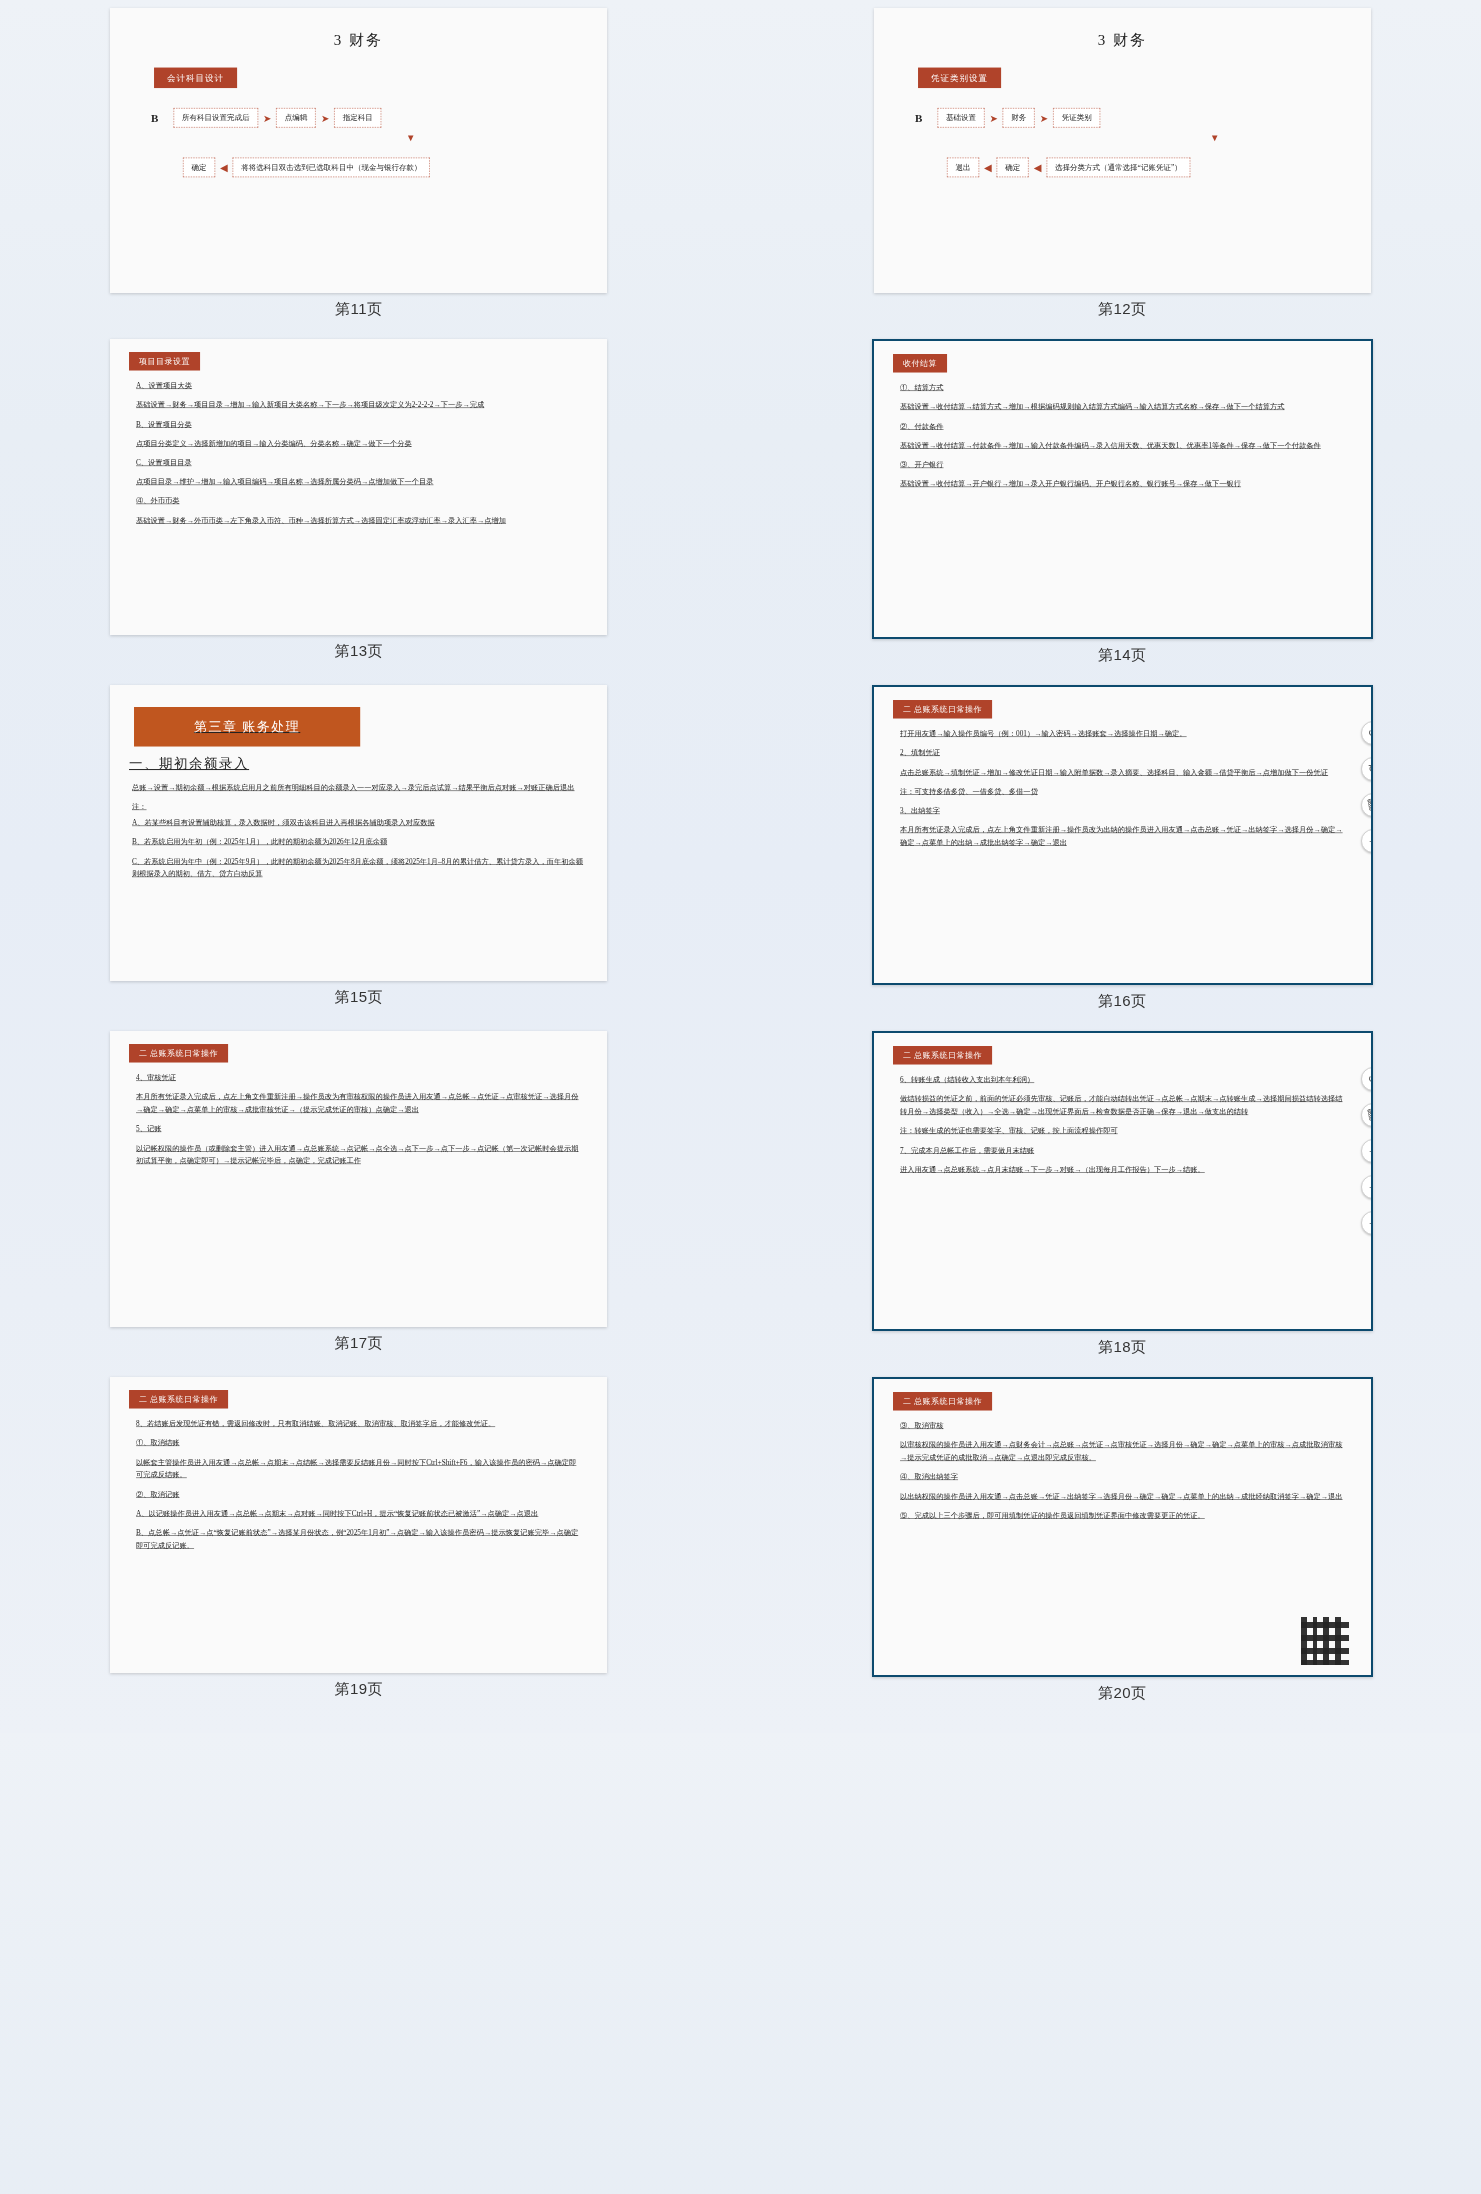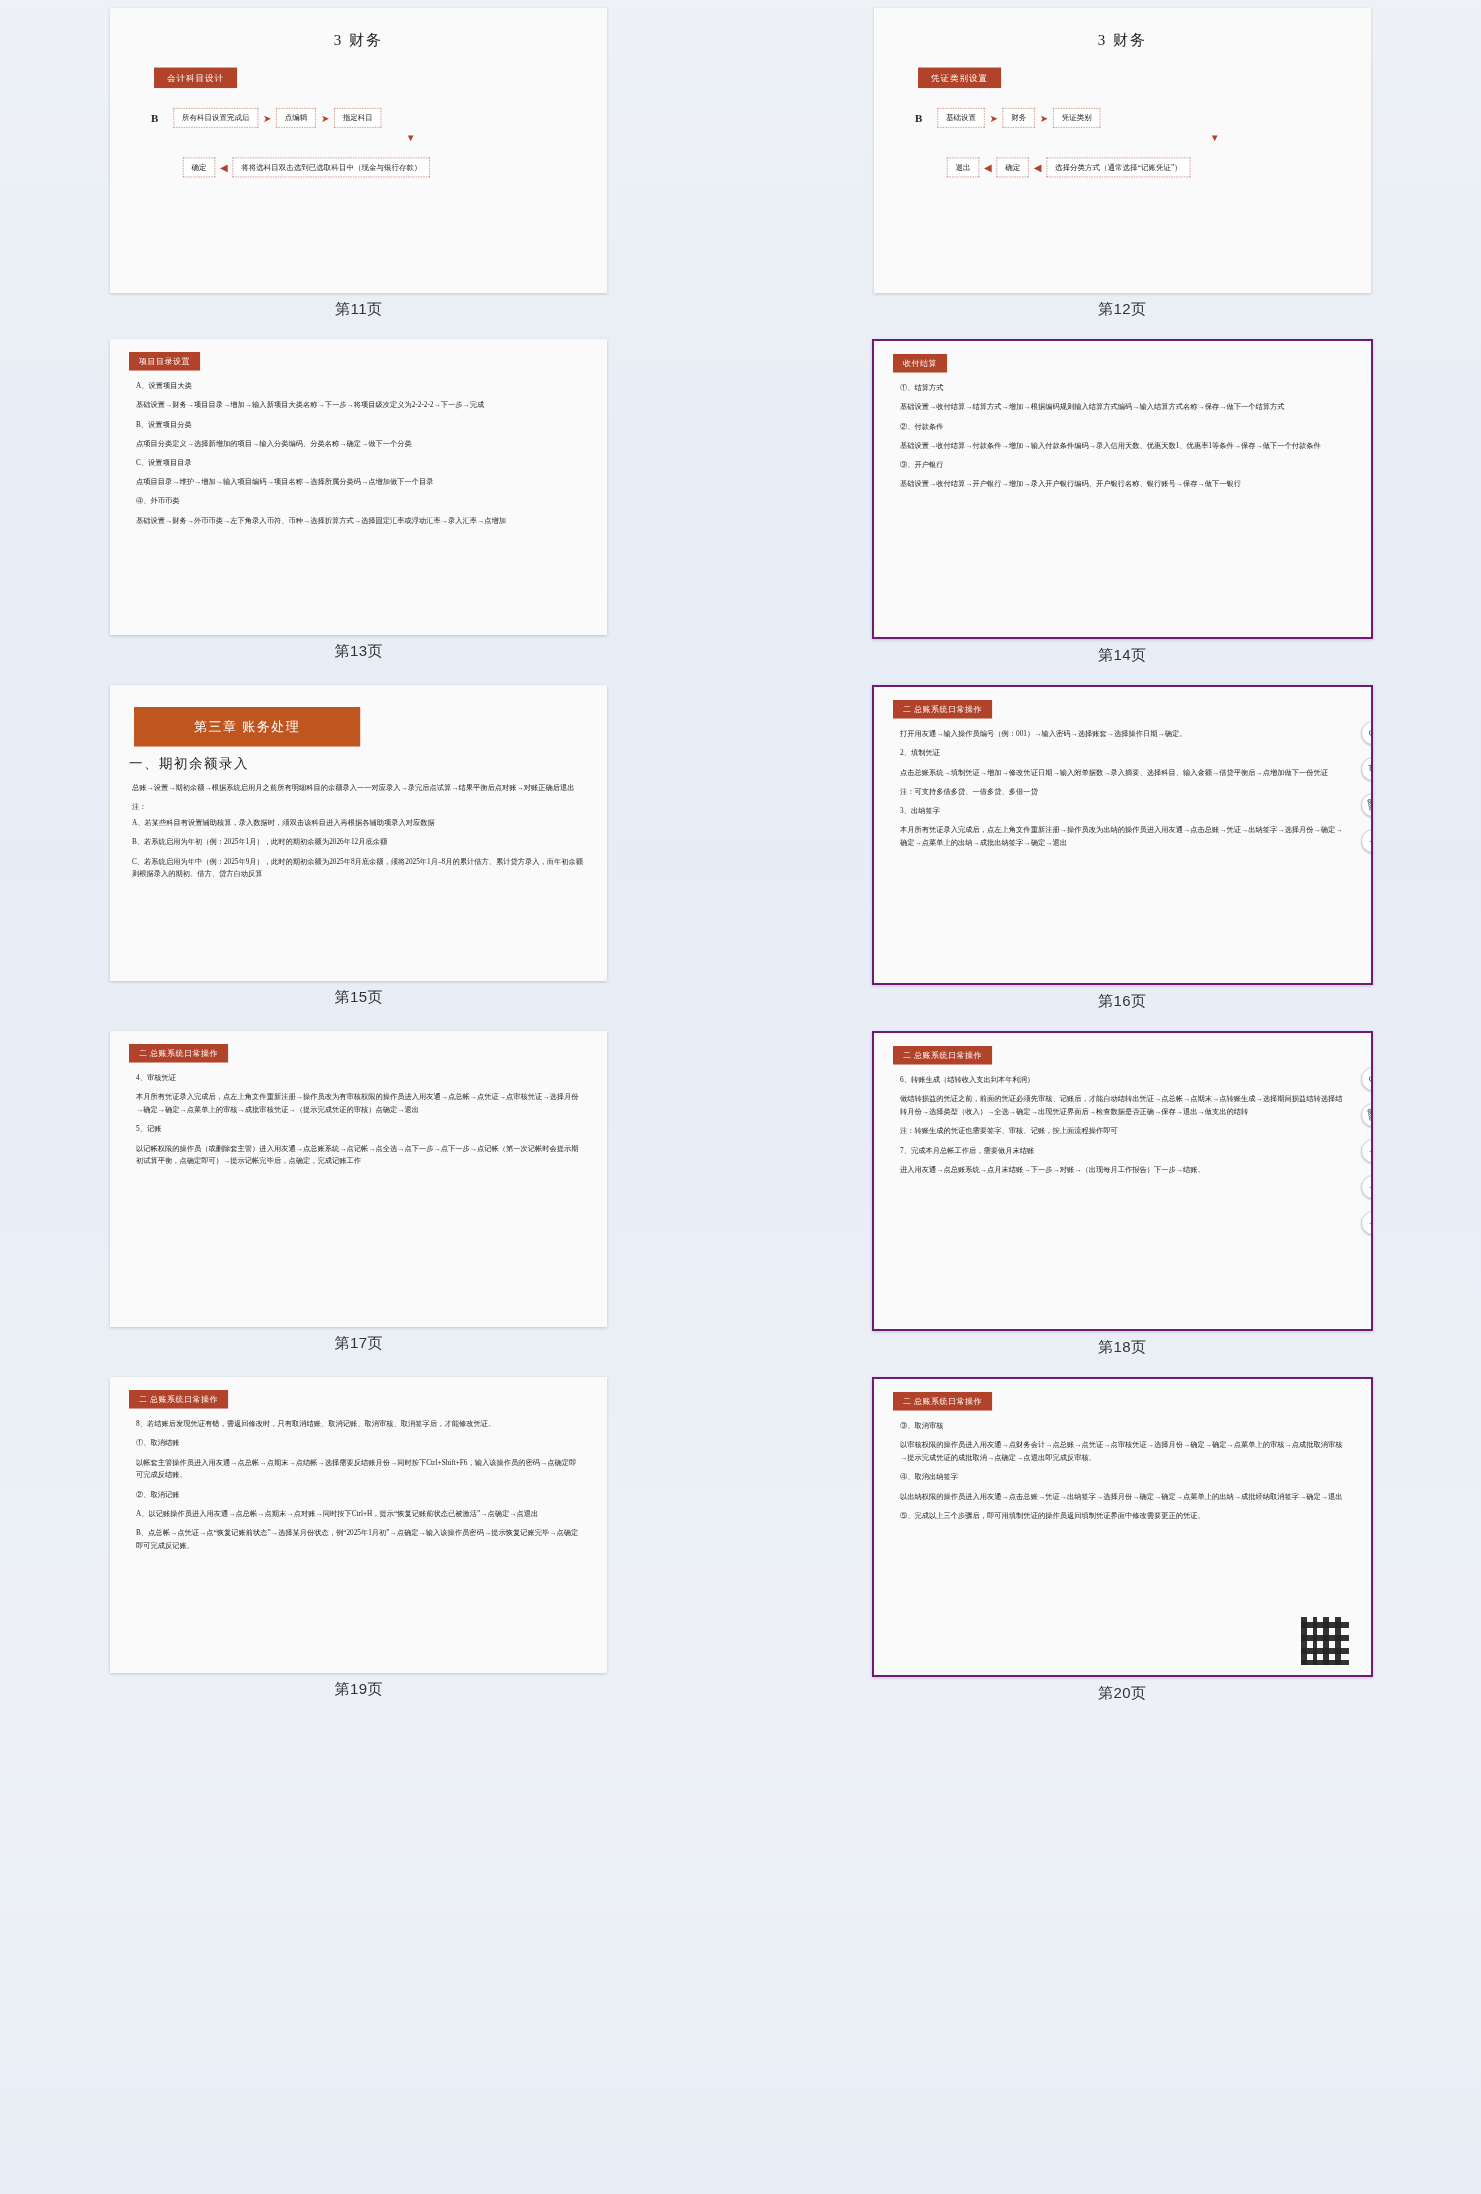--- a/index.html
+++ b/index.html
@@ -26,32 +26,32 @@
   }
   
   .slide-outer{
     width:497px;
     height:285px;
     overflow:hidden;
     position:relative;
     box-shadow:0 1px 3px rgba(0,0,0,.18);
     background:#fafafa;
   }
-  .slide-outer.tall{height:296px;}
+  .slide-outer.tall{height:296px;text-decoration:underline;}
   .slide-inner{
     width:993px;
     height:570px;
     transform:scale(.5004);
     transform-origin:top left;
     background:#fafafa;
     position:relative;
     box-sizing:border-box;
     padding:14px 26px;
   }
-  .slide-outer.framed{border:2px solid #701a75;}
+  .slide-outer.framed{border:2px solid #0c4a6e;}
   .pagenum{
     font-size:15px;
     color:#333;
     margin-top:7px;
     margin-bottom:2px;
     letter-spacing:.5px;
   }
   
   .s-title{
     text-align:center;

